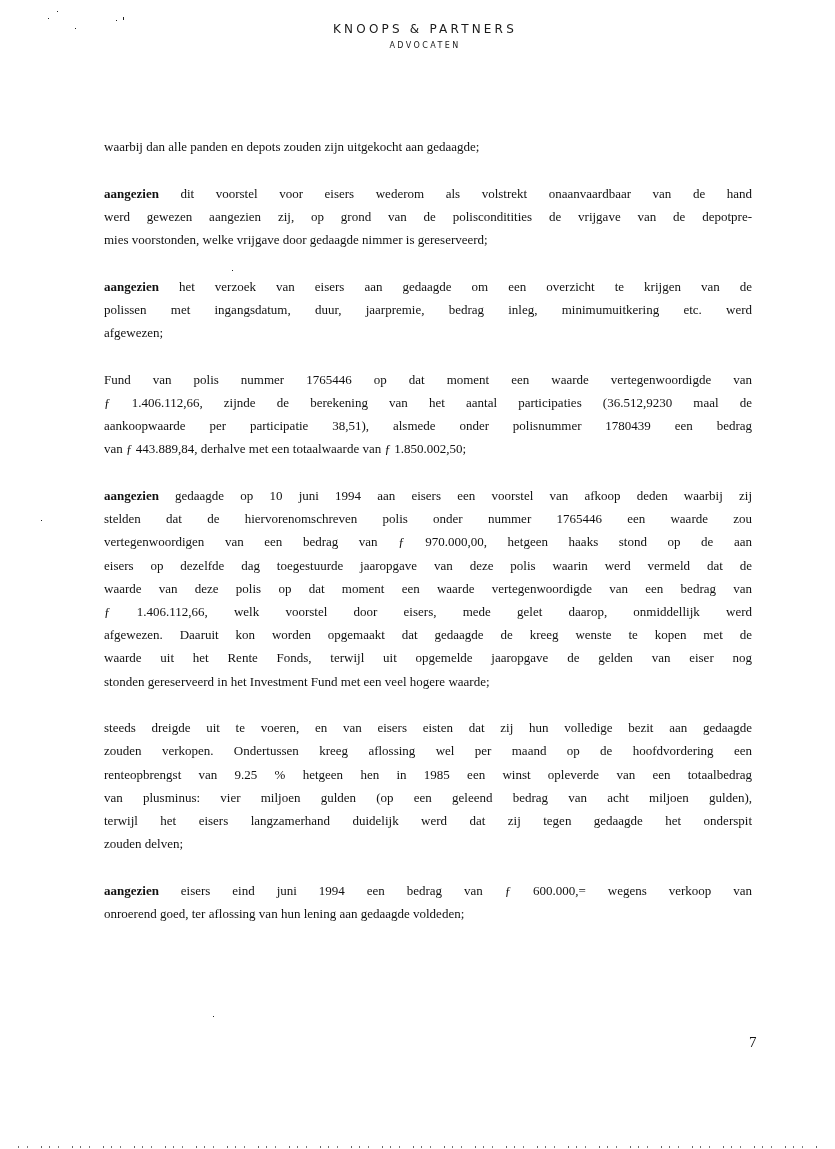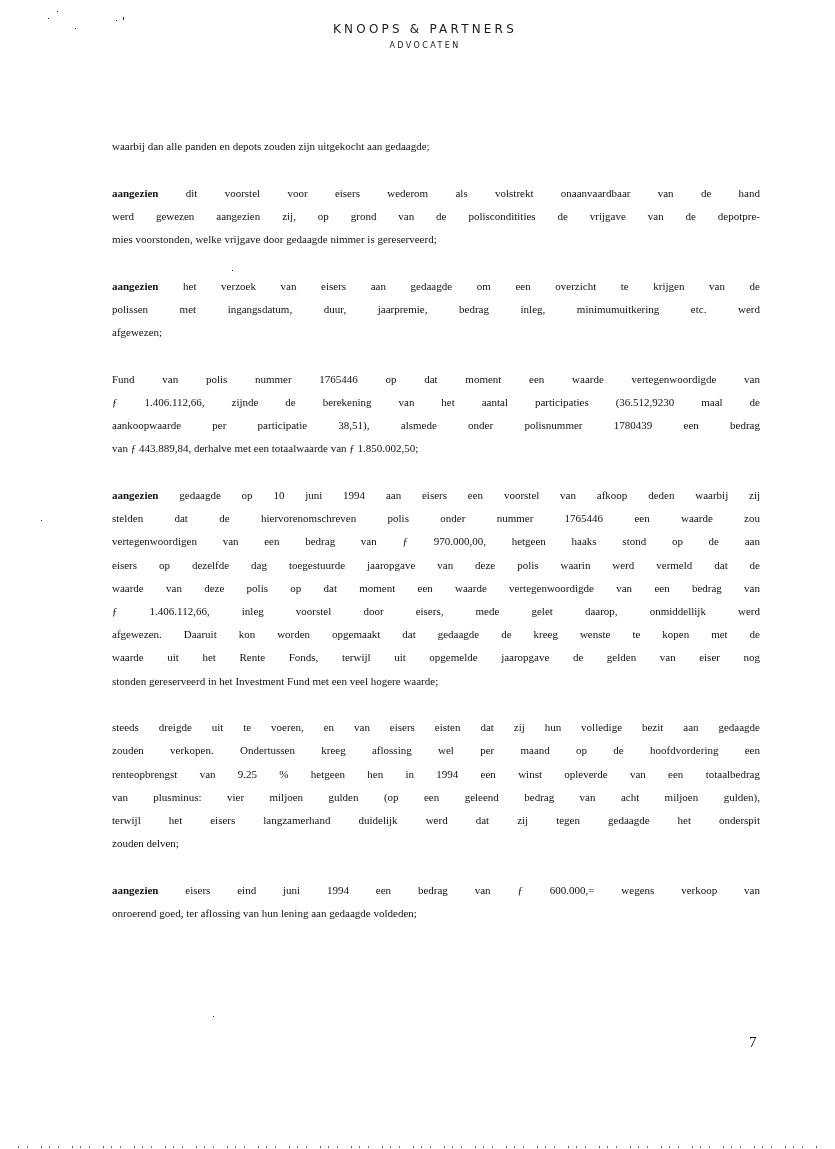--- a/index.html
+++ b/index.html
@@ -31,24 +31,24 @@
       line-height: 14px;
     }
     .firm-sub {
       font-size: 8px;
       letter-spacing: 2.4px;
       margin-top: 5px;
       line-height: 10px;
     }
     .body-text {
       position: absolute;
-      left: 112px;
+      left: 104px;
       top: 135px;
       width: 648px;
-      font-size: 11px;
+      font-size: 13px;
       line-height: 23.2px;
     }
     .para {
       margin: 0 0 23.5px 0;
       text-align: justify;
       text-align-last: left;
     }
     .line {
       display: block;
       text-align: justify;
@@ -156,41 +156,41 @@
       <span class="line">
         <span class="line-inner"><span>vertegenwoordigen van een bedrag van ƒ 970.000,00, hetgeen haaks stond op de aan</span></span>
       </span>
       <span class="line">
         <span class="line-inner"><span>eisers op dezelfde dag toegestuurde jaaropgave van deze polis waarin werd vermeld dat de</span></span>
       </span>
       <span class="line">
         <span class="line-inner"><span>waarde van deze polis op dat moment een waarde vertegenwoordigde van een bedrag van</span></span>
       </span>
       <span class="line">
-        <span class="line-inner"><span>ƒ 1.406.112,66, inleg voorstel door eisers, mede gelet daarop, onmiddellijk werd</span></span>
+        <span class="line-inner"><span>ƒ 1.406.112,66, welk voorstel door eisers, mede gelet daarop, onmiddellijk werd</span></span>
       </span>
       <span class="line">
         <span class="line-inner"><span>afgewezen. Daaruit kon worden opgemaakt dat gedaagde de kreeg wenste te kopen met de</span></span>
       </span>
       <span class="line">
         <span class="line-inner"><span>waarde uit het Rente Fonds, terwijl uit opgemelde jaaropgave de gelden van eiser nog</span></span>
       </span>
       <span class="line last">
         <span class="line-inner"><span>stonden gereserveerd in het Investment Fund met een veel hogere waarde;</span></span>
       </span>
     </div>
     <div class="para">
       <span class="line">
         <span class="line-inner"><span>steeds dreigde uit te voeren, en van eisers eisten dat zij hun volledige bezit aan gedaagde</span></span>
       </span>
       <span class="line">
         <span class="line-inner"><span>zouden verkopen. Ondertussen kreeg aflossing wel per maand op de hoofdvordering een</span></span>
       </span>
       <span class="line">
-        <span class="line-inner"><span>renteopbrengst van 9.25 % hetgeen hen in 1994 een winst opleverde van een totaalbedrag</span></span>
+        <span class="line-inner"><span>renteopbrengst van 9.25 % hetgeen hen in 1985 een winst opleverde van een totaalbedrag</span></span>
       </span>
       <span class="line">
         <span class="line-inner"><span>van plusminus: vier miljoen gulden (op een geleend bedrag van acht miljoen gulden),</span></span>
       </span>
       <span class="line">
         <span class="line-inner"><span>terwijl het eisers langzamerhand duidelijk werd dat zij tegen gedaagde het onderspit</span></span>
       </span>
       <span class="line last">
         <span class="line-inner"><span>zouden delven;</span></span>
       </span>

